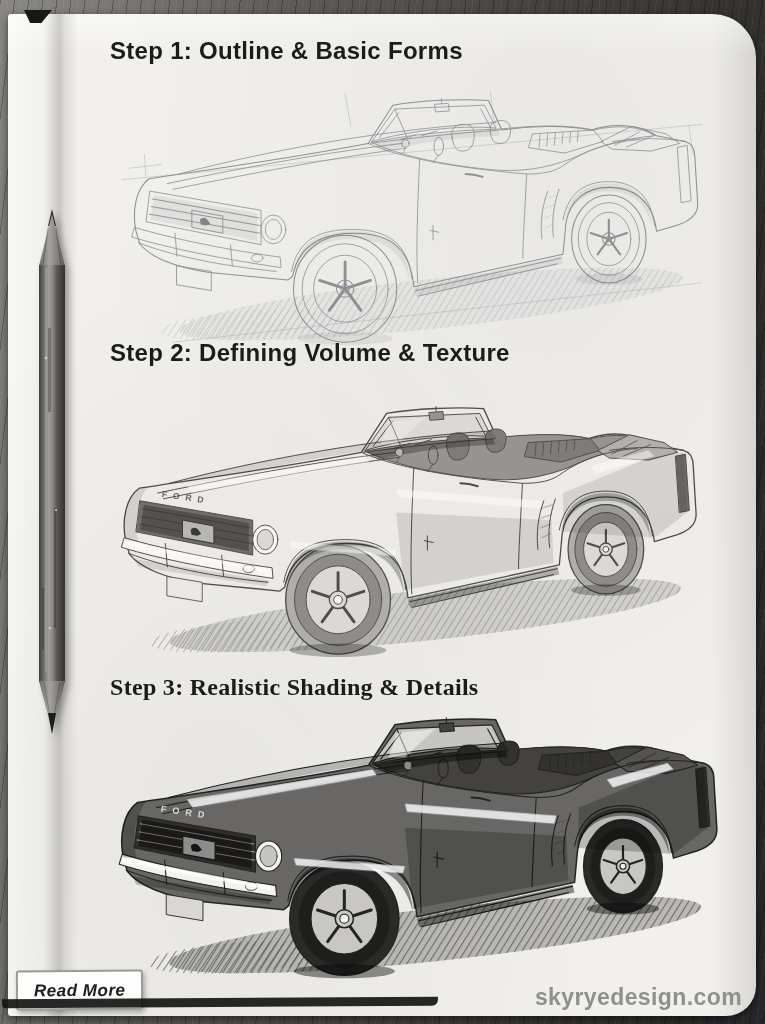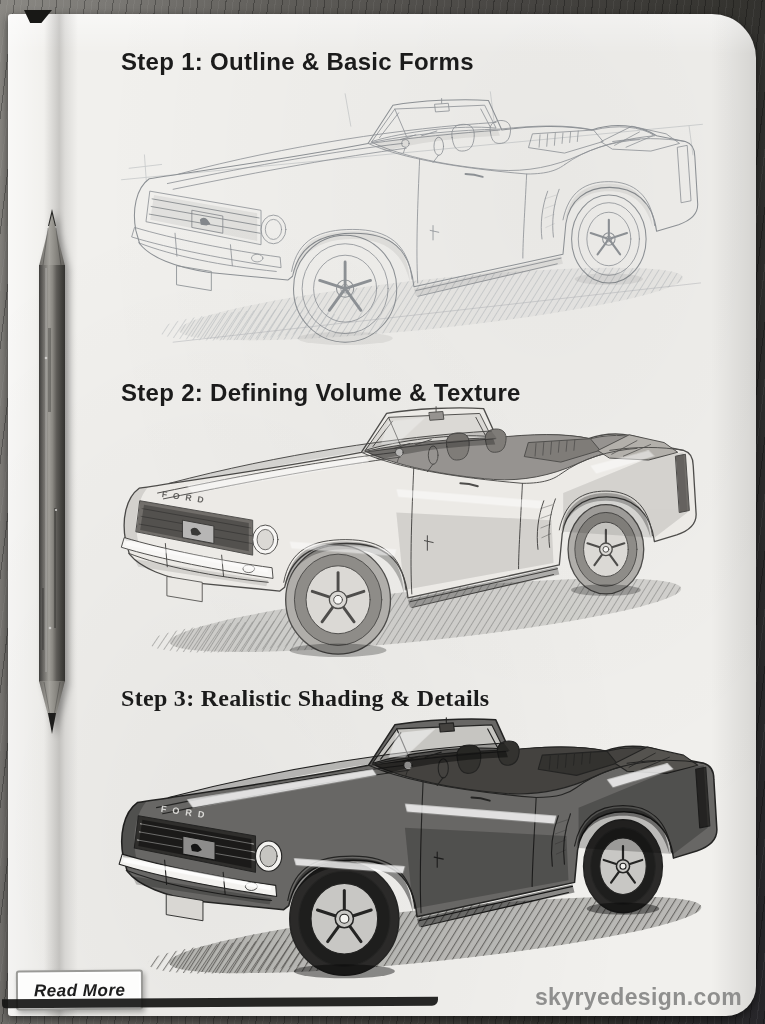--- a/index.html
+++ b/index.html
@@ -29,25 +29,25 @@
   }
   .binding-notch{
     position:absolute;left:16px;top:-4px;width:28px;height:13px;background:#181816;
     clip-path:polygon(0 0,100% 0,62% 100%,22% 100%);
   }
   .bottom-page-shadow{
     position:absolute;left:2px;top:998px;width:436px;height:9px;background:#151514;
     border-radius:0 0 6px 4px;transform:rotate(-.35deg);opacity:.92;
   }
   .step-title{
-    position:absolute;margin:11px;font:bold 24px/1.25 "Liberation Sans",sans-serif;
+    position:absolute;margin:0;font:bold 24px/1.25 "Liberation Sans",sans-serif;
     color:#1b1b1b;letter-spacing:.3px;white-space:nowrap;
   }
   #h1{left:102px;top:22px;}
-  #h2{left:102px;top:353px;}
+  #h2{left:102px;top:324px;}
   #h3{left:102px;top:658px;font-family:Liberation Serif, serif;}
   .car{position:absolute;}
   #car1{left:98px;top:74px;width:612px;height:258px;}
   #car2{left:90px;top:382px;width:616px;height:262px;}
   #car3{left:94px;top:692px;width:626px;height:274px;}
   .pencil{position:absolute;left:34px;top:208px;width:36px;height:532px;
     filter:drop-shadow(4px 3px 3px rgba(0,0,0,.30));}
   .read-more{
     position:absolute;left:8px;top:956px;min-width:116px;height:40px;padding:4px 16px;
     background:#fdfdfc;border:2px solid #9a9a97;border-radius:3px;cursor:pointer;

